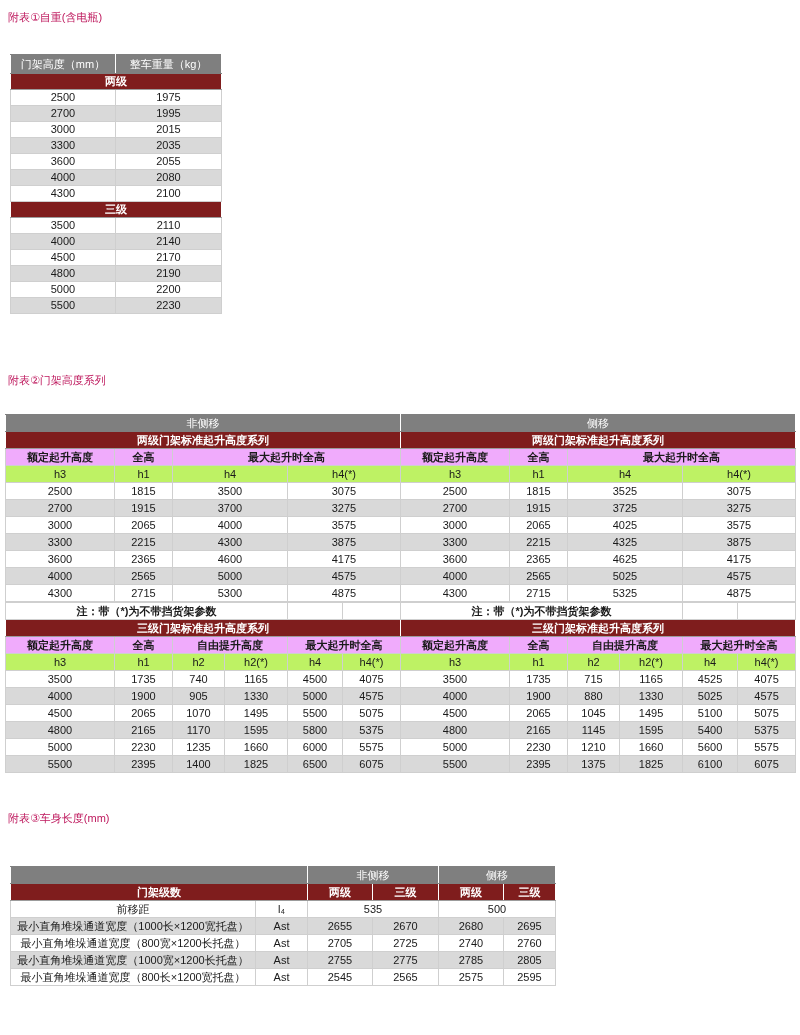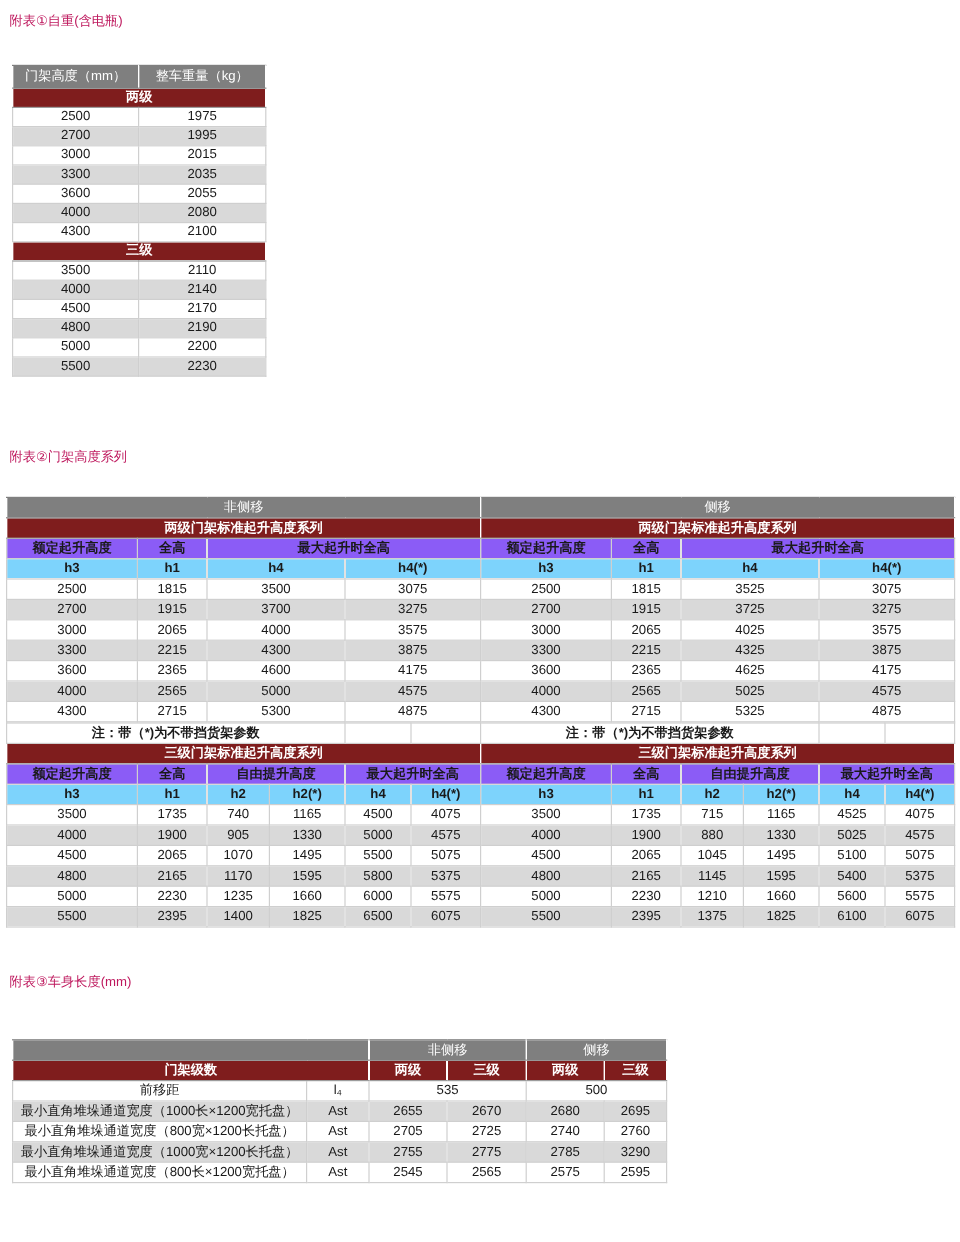--- a/index.html
+++ b/index.html
@@ -11,22 +11,22 @@
   .tblwrap{position:absolute}
   table{border-collapse:collapse;table-layout:fixed;width:100%;font-size:11px;text-align:center}
   td,th{
     border:1px solid #cfcfcf;padding:0 2px;height:16px;line-height:1.1;
     overflow:hidden;white-space:nowrap;font-weight:normal;vertical-align:middle;
   }
   #t1 td,#t1 th{height:15px}
   #t1 thead th{height:18px}
   tr.dark td,tr.dark th{background:#7f7f7f;color:#fff;font-weight:normal;border-color:#7f7f7f #fff}
   tr.band td{background:#7f1d1d;color:#fff;font-weight:bold;border-color:#9c9c9c #fff}
-  tr.ghead td{background:#8b5cf6;font-weight:bold}
-  tr.sub td{background:#7dd3fc;font-weight:bold}
+  tr.ghead td{background:#f0abfc;font-weight:bold}
+  tr.sub td{background:#bef264;font-weight:normal}
   tr.alt td{background:#d9d9d9}
   tr.noterow td{background:#fff;font-weight:bold}
 </style>
 </head>
 <body>
 
 <div class="tbl-title" style="left:8px;top:10px">附表①自重(含电瓶)</div>
 
 <div class="tblwrap" style="left:10px;top:54px;width:211px">
   <table id="t1">
@@ -411,21 +411,21 @@
           <td colspan="1">2725</td>
           <td colspan="1">2740</td>
           <td colspan="1">2760</td>
         </tr>
         <tr class="alt">
           <td>最小直角堆垛通道宽度（1000宽×1200长托盘）</td>
           <td>Ast</td>
           <td colspan="1">2755</td>
           <td colspan="1">2775</td>
           <td colspan="1">2785</td>
-          <td colspan="1">3290</td>
+          <td colspan="1">2805</td>
         </tr>
         <tr>
           <td>最小直角堆垛通道宽度（800长×1200宽托盘）</td>
           <td>Ast</td>
           <td colspan="1">2545</td>
           <td colspan="1">2565</td>
           <td colspan="1">2575</td>
           <td colspan="1">2595</td>
         </tr>
       </tbody>

